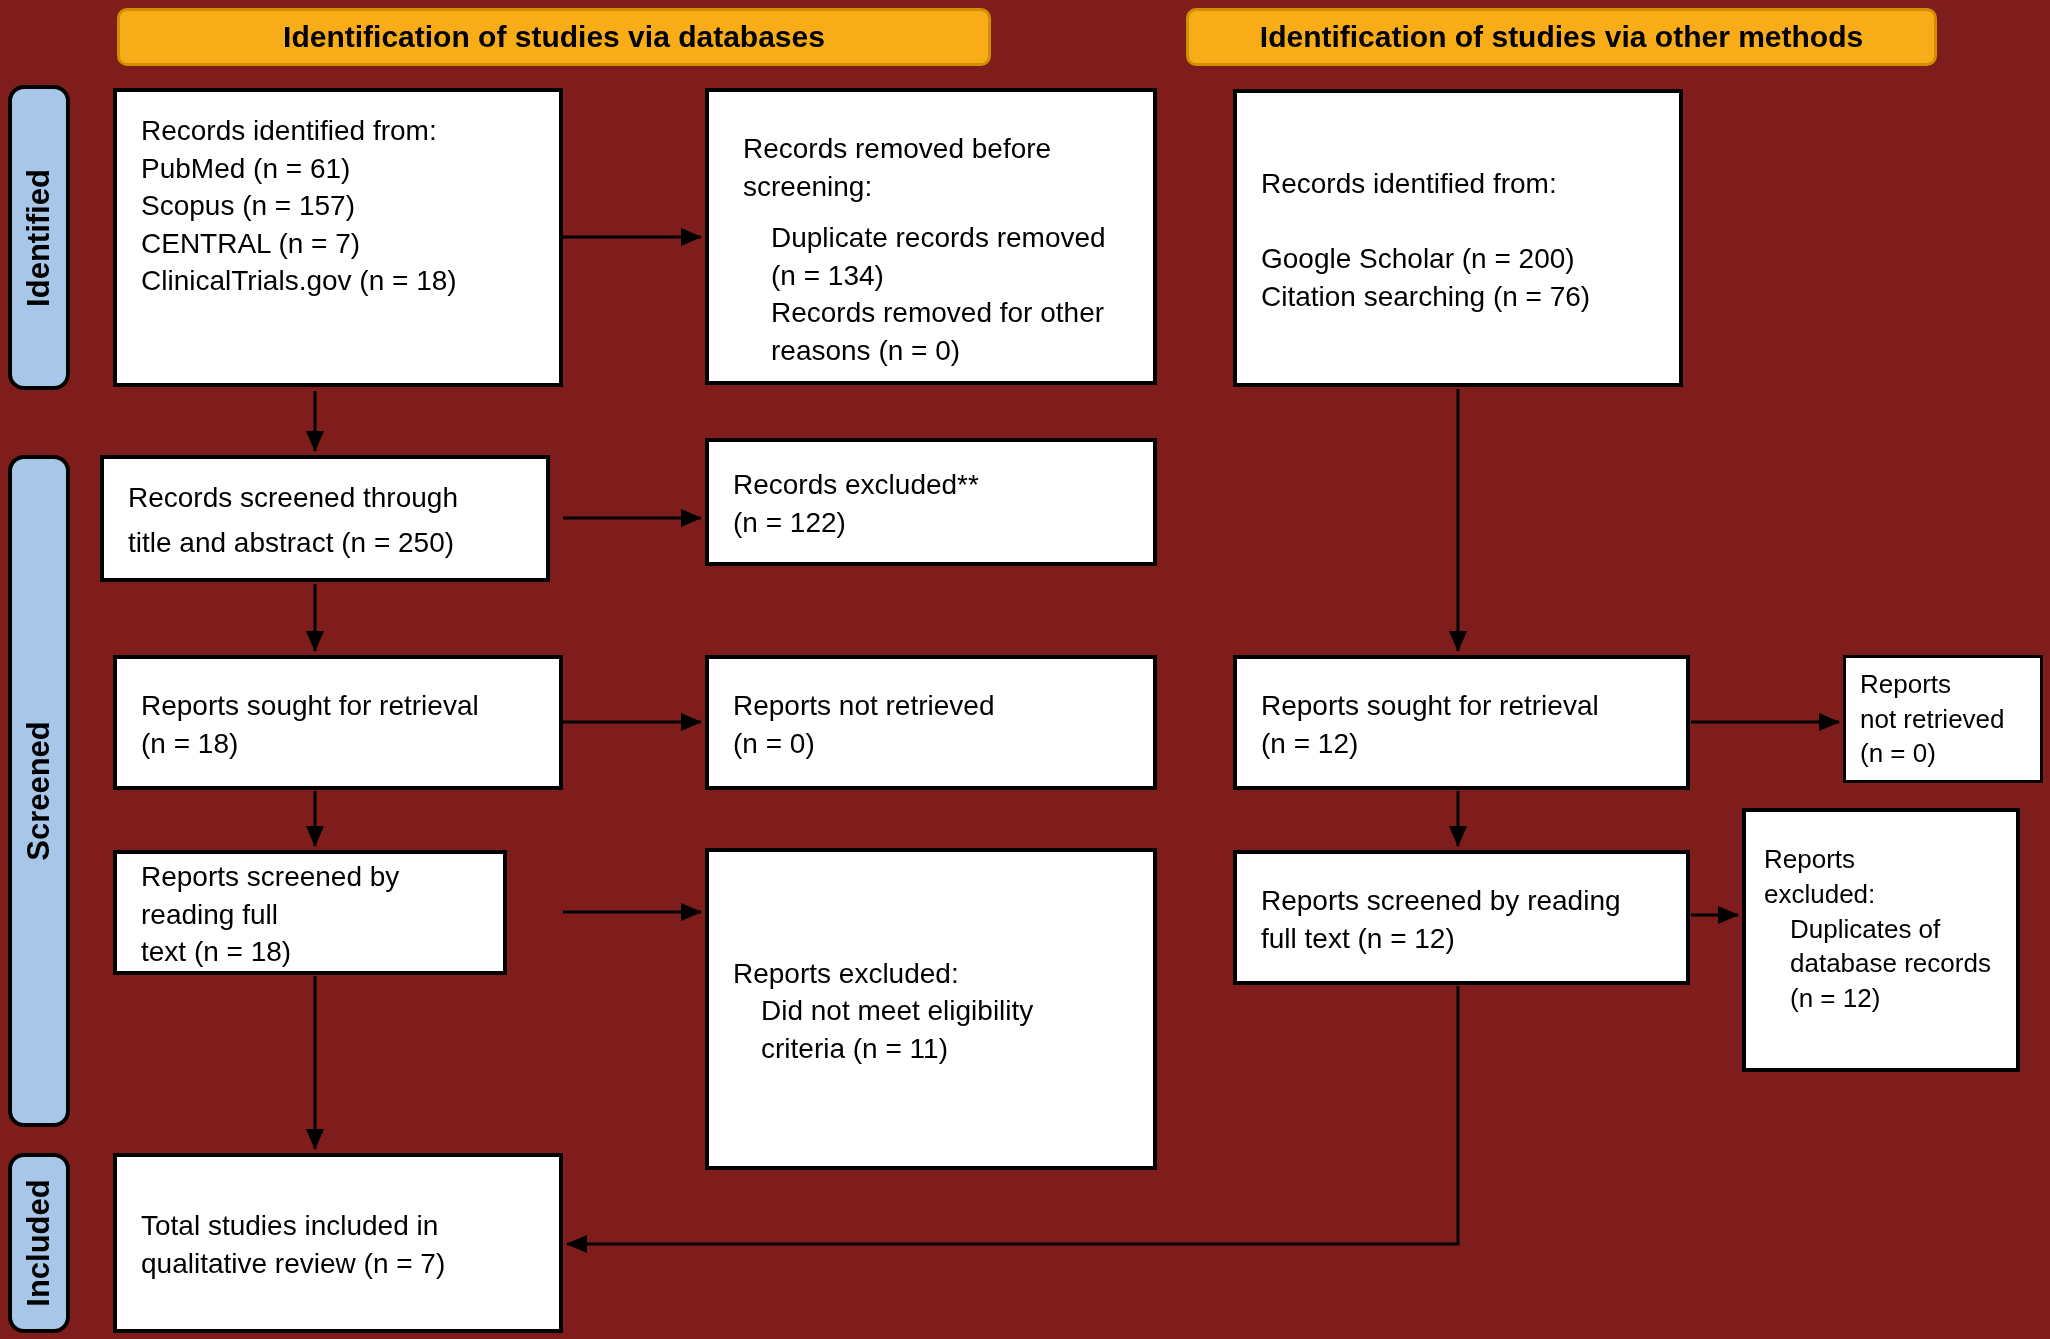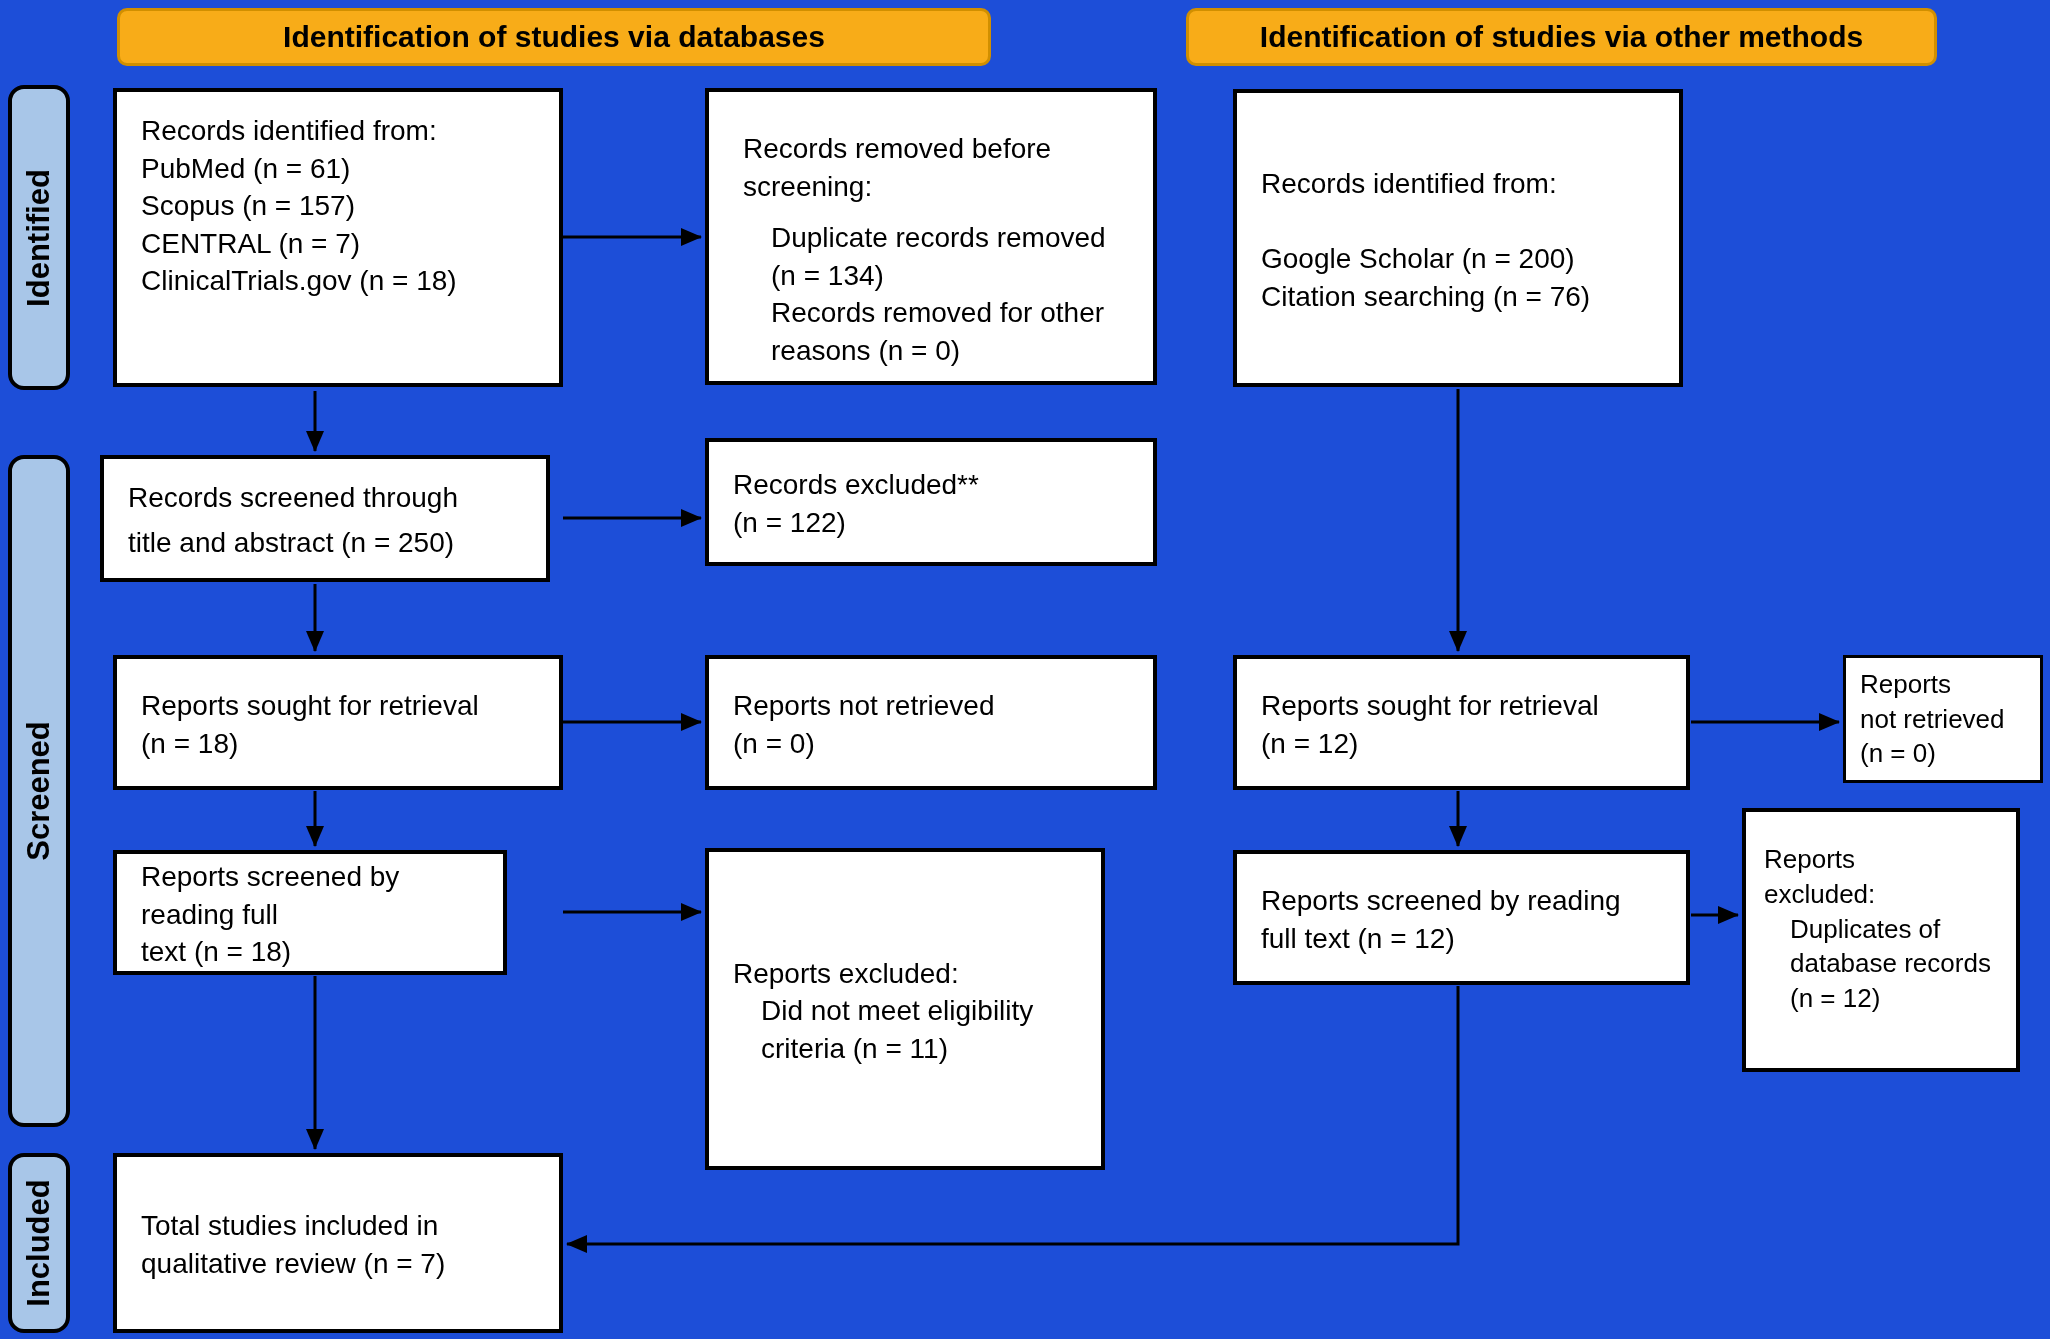--- a/index.html
+++ b/index.html
@@ -1,17 +1,17 @@
 <!DOCTYPE html>
 <html style="--banner-fill: #F8AC18; --banner-border: #D18F00; --sidebar-fill: #A8C6E8;"><head>
 <meta charset="utf-8">
 <style>
   html,body { margin:0; padding:0; background:#ffffff; }
   .stage {
-    position:relative; width:2050px; height:1339px; background:#1d4ed8;
+    position:relative; width:2050px; height:1339px; background:#7f1d1d;
     font-family:"Liberation Sans", sans-serif; color:#000;
     overflow:hidden;
   }
 
   
   .banner {
     position:absolute; height:58px;
     background:var(--banner-fill, #F8AC18);
     border:3px solid var(--banner-border, #D18F00);
     border-radius:10px;
@@ -53,21 +53,21 @@
   .b-c2r1 { left:705px; top:88px;   width:452px; height:297px; padding-top:38px;padding-left:34px; }
   .b-c3r1 { left:1233px; top:89px;  width:450px; height:298px; }
   .b-c1r2 { left:100px; top:455px;  width:450px; height:127px;gap:7px; }
   .b-c2r2 { left:705px; top:438px;  width:452px; height:128px; }
   .b-c1r3 { left:113px; top:655px;  width:450px; height:135px; }
   .b-c2r3 { left:705px; top:655px;  width:452px; height:135px; }
   .b-c3r2 { left:1233px; top:655px; width:457px; height:135px; }
   .b-c4r1 { left:1843px; top:655px; width:200px; height:128px;
             border-width:3px; font-size:26px; padding:10px 10px 10px 14px; }
   .b-c1r4 { left:113px; top:850px;  width:394px; height:125px; }
-  .b-c2r4 { left:705px; top:848px;  width:400px; height:322px; }
+  .b-c2r4 { left:705px; top:848px;  width:452px; height:322px; }
   .b-c3r3 { left:1233px; top:850px; width:457px; height:135px; }
   .b-c4r2 { left:1742px; top:808px; width:278px; height:264px;
             font-size:26px; padding:30px 12px 10px 18px; }
   .b-c4r2 .indent { margin-left:26px; }
   .b-c1r5 { left:113px; top:1153px; width:450px; height:180px; }
 
   
   svg.arrows { position:absolute; left:0; top:0; pointer-events:none; }
 </style>
 </head>

